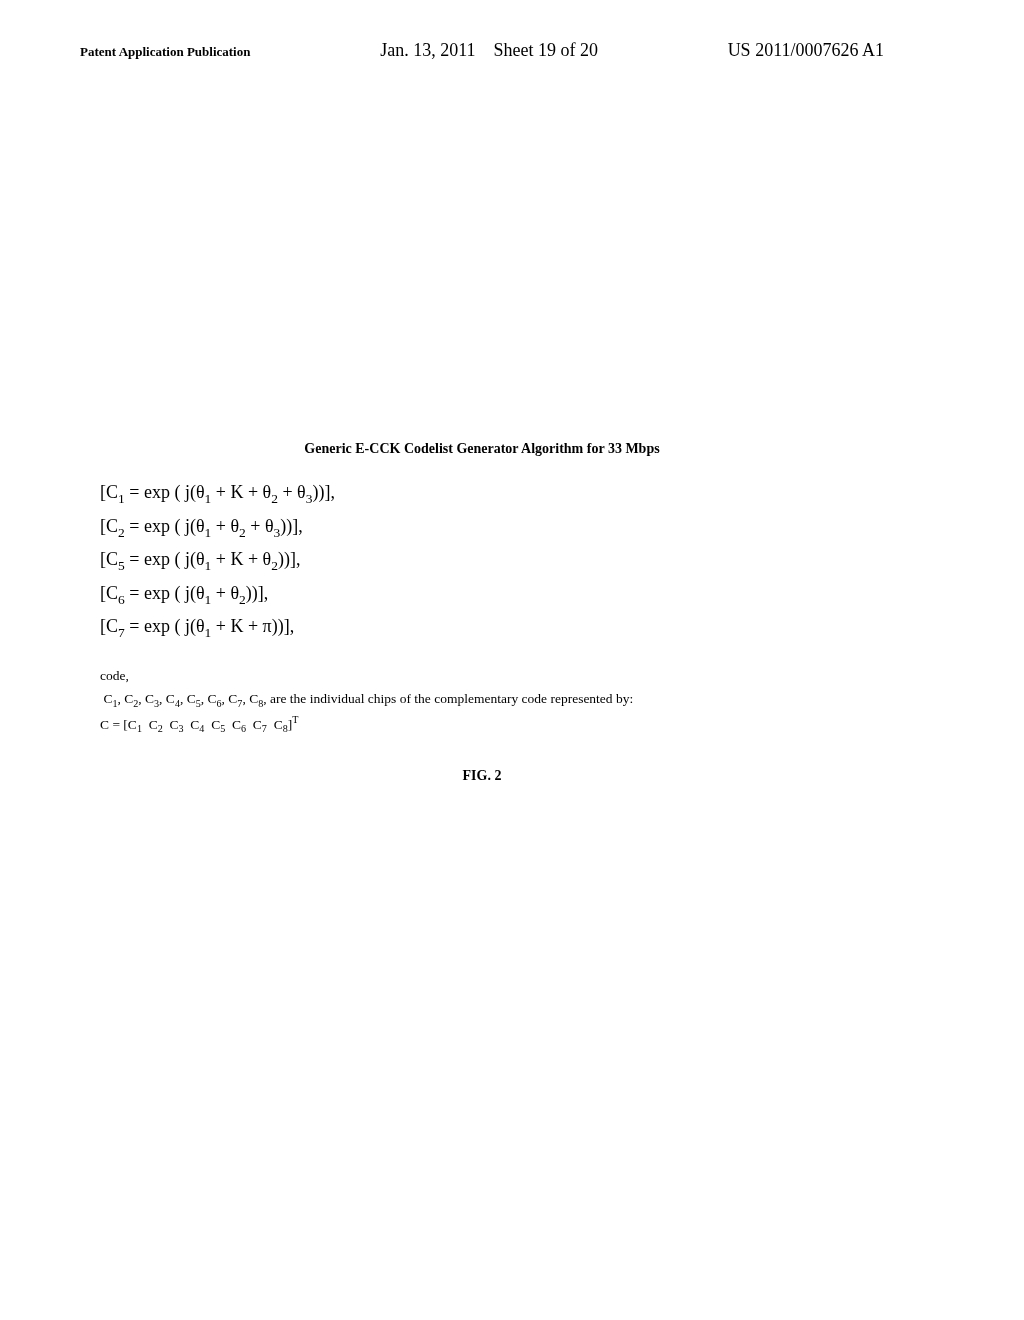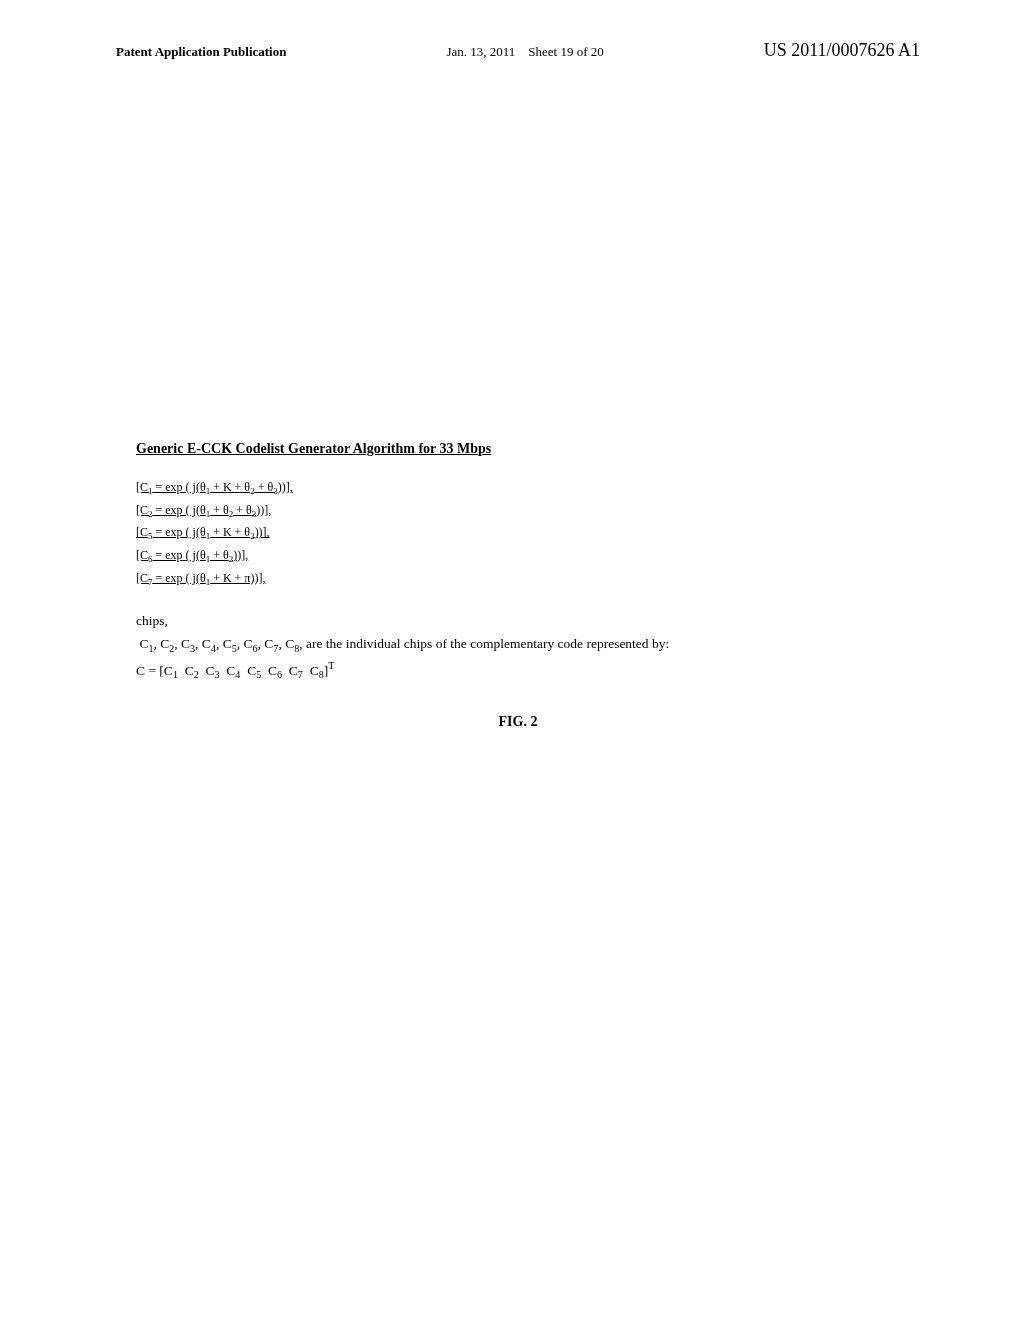--- a/index.html
+++ b/index.html
@@ -14,63 +14,60 @@
       background: #ffffff;
       font-family: 'Times New Roman', Times, serif;
       color: #000000;
     }
 
     .page {
       width: 964px;
       min-height: 1320px;
       padding: 40px 80px;
       position: relative;
-      margin-left: 36px;
     }
 
     .header {
       display: flex;
       justify-content: space-between;
       align-items: baseline;
       border-bottom: none;
       margin-bottom: 0;
       font-size: 13px;
     }
 
     .header-left {
       font-weight: bold;
       font-size: 13px;
     }
 
     .header-center {
-      font-size: 13px;
+      font-size: 18px;
     }
 
     .header-right {
       font-size: 18px;
     }
 
     .main-content {
       margin-top: 380px;
       padding: 0 20px;
     }
 
     .section-title {
-      text-align: left;
+      text-align: center;
       font-size: 14px;
       font-weight: bold;
-      text-decoration: underline;
       margin-bottom: 20px;
     }
 
     .equations {
-      font-size: 12px;
+      font-size: 18px;
       line-height: 1.7;
       margin-bottom: 20px;
-      text-decoration: underline;
     }
 
     .equations p {
       margin: 0;
       padding: 0;
     }
 
     .where-section {
       margin-top: 16px;
       font-size: 13.5px;
@@ -119,21 +116,21 @@
 
     <div class="equations">
       <p>[C<sub>1</sub> = exp ( j(θ<sub>1</sub> + K + θ<sub>2</sub> + θ<sub>3</sub>))],</p>
       <p>[C<sub>2</sub> = exp ( j(θ<sub>1</sub> + θ<sub>2</sub> + θ<sub>3</sub>))],</p>
       <p>[C<sub>5</sub> = exp ( j(θ<sub>1</sub> + K + θ<sub>2</sub>))],</p>
       <p>[C<sub>6</sub> = exp ( j(θ<sub>1</sub> + θ<sub>2</sub>))],</p>
       <p>[C<sub>7</sub> = exp ( j(θ<sub>1</sub> + K + π))],</p>
     </div>
 
     <div class="where-section">
-      <p>chips,</p>
+      <p>code,</p>
       <p>
         &nbsp;C<sub>1</sub>, C<sub>2</sub>, C<sub>3</sub>, C<sub>4</sub>, C<sub>5</sub>, C<sub>6</sub>, C<sub>7</sub>, C<sub>8</sub>, are the individual chips of the complementary code represented by:
       </p>
       <p>
         C = [C<sub>1</sub>&nbsp;&nbsp;C<sub>2</sub>&nbsp;&nbsp;C<sub>3</sub>&nbsp;&nbsp;C<sub>4</sub>&nbsp;&nbsp;C<sub>5</sub>&nbsp;&nbsp;C<sub>6</sub>&nbsp;&nbsp;C<sub>7</sub>&nbsp;&nbsp;C<sub>8</sub>]<sup>T</sup>
       </p>
     </div>
 
     <div class="fig-caption">FIG. 2</div>
 

